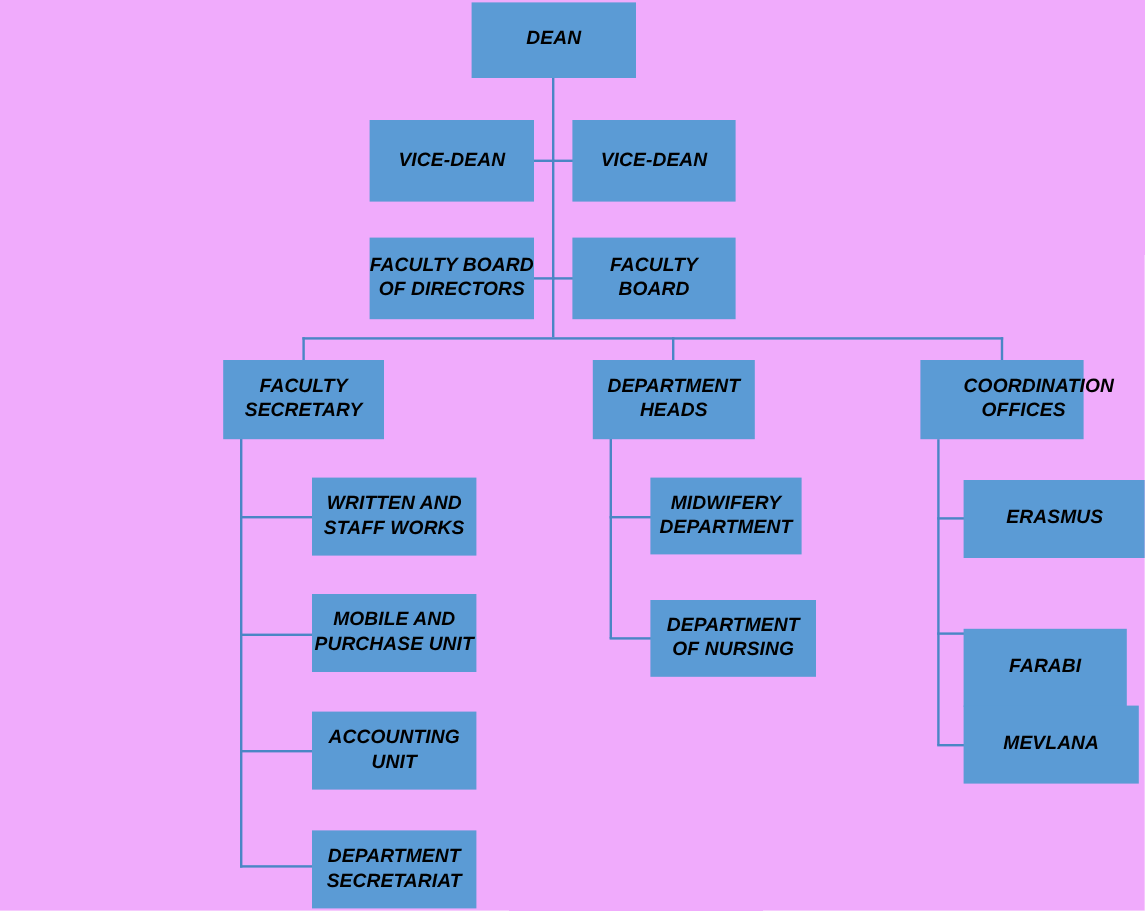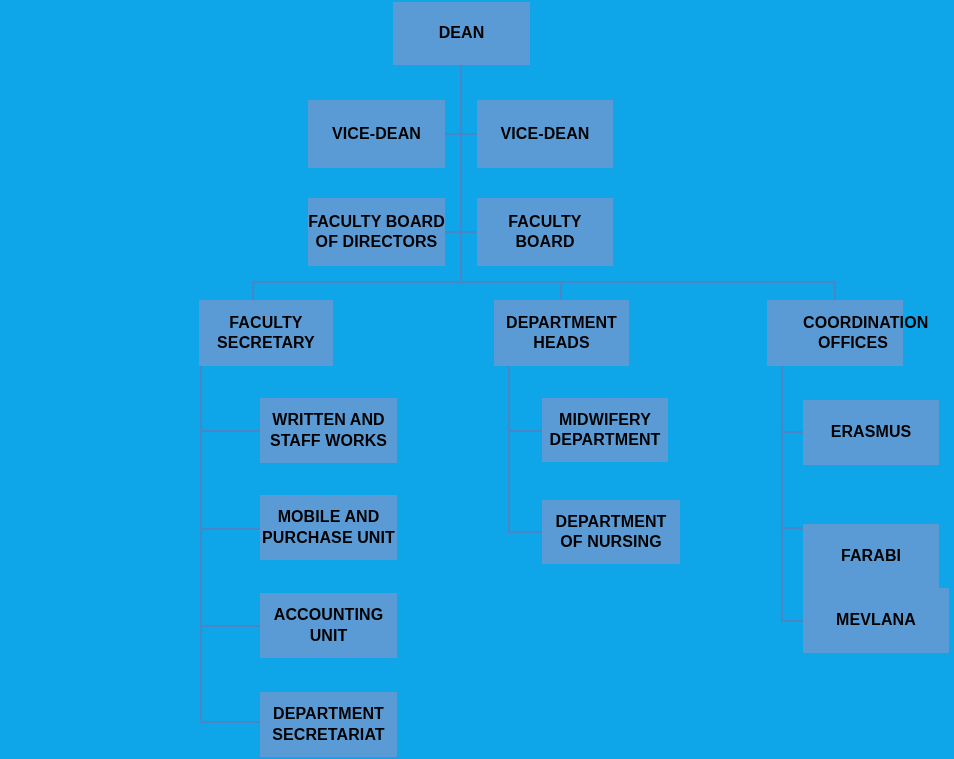--- a/index.html
+++ b/index.html
@@ -8,22 +8,23 @@
     padding: 0;
     background: #ffffff;
   }
   body {
     font-family: "Liberation Sans", sans-serif;
   }
   #chart-canvas {
     position: relative;
     width: 954px;
     height: 759px;
-    background: #0ea5e9;
+    background: #f0abfc;
     overflow: hidden;
+    font-style: italic;
   }
   .node {
     position: absolute;
     background: #5b9bd5;
     box-sizing: border-box;
     display: flex;
     align-items: center;
     justify-content: center;
     z-index: 3;
   }
@@ -102,21 +103,21 @@
 
   <div class="node" style="left:308px; top:198px; width:137px; height:68px;">
     <span class="node-label">FACULTY BOARD
 OF DIRECTORS</span>
   </div>
 
   <div class="node" style="left:477px; top:198px; width:136px; height:68px;">
     <span class="node-label">FACULTY BOARD</span>
   </div>
 
-  <div class="node narrow-text" style="left:186px; top:300px; width:134px; height:66px;margin-left:13px;">
+  <div class="node narrow-text" style="left:186px; top:300px; width:134px; height:66px;">
     <span class="node-label">FACULTY
 SECRETARY</span>
   </div>
 
   <div class="node narrow-text" style="left:494px; top:300px; width:135px; height:66px;">
     <span class="node-label">DEPARTMENT
 HEADS</span>
   </div>
 
   <div class="node narrow-text" style="left:767px; top:300px; width:136px; height:66px;padding-left:36px;">
@@ -147,21 +148,21 @@
   <div class="node" style="left:542px; top:398px; width:126px; height:64px;">
     <span class="node-label">MIDWIFERY
 DEPARTMENT</span>
   </div>
 
   <div class="node" style="left:542px; top:500px; width:138px; height:64px;">
     <span class="node-label">DEPARTMENT
 OF NURSING</span>
   </div>
 
-  <div class="node narrow-text" style="left:803px; top:400px; width:136px; height:65px;">
+  <div class="node narrow-text" style="left:803px; top:400px; width:152px; height:65px;">
     <span class="node-label">ERASMUS</span>
   </div>
 
   <div class="node narrow-text" style="left:803px; top:496px; width:136px; height:65px;margin-top:28px;">
     <span class="node-label">FARABI</span>
   </div>
 
   <div class="node narrow-text" style="left:803px; top:588px; width:146px; height:65px;">
     <span class="node-label">MEVLANA</span>
   </div>

